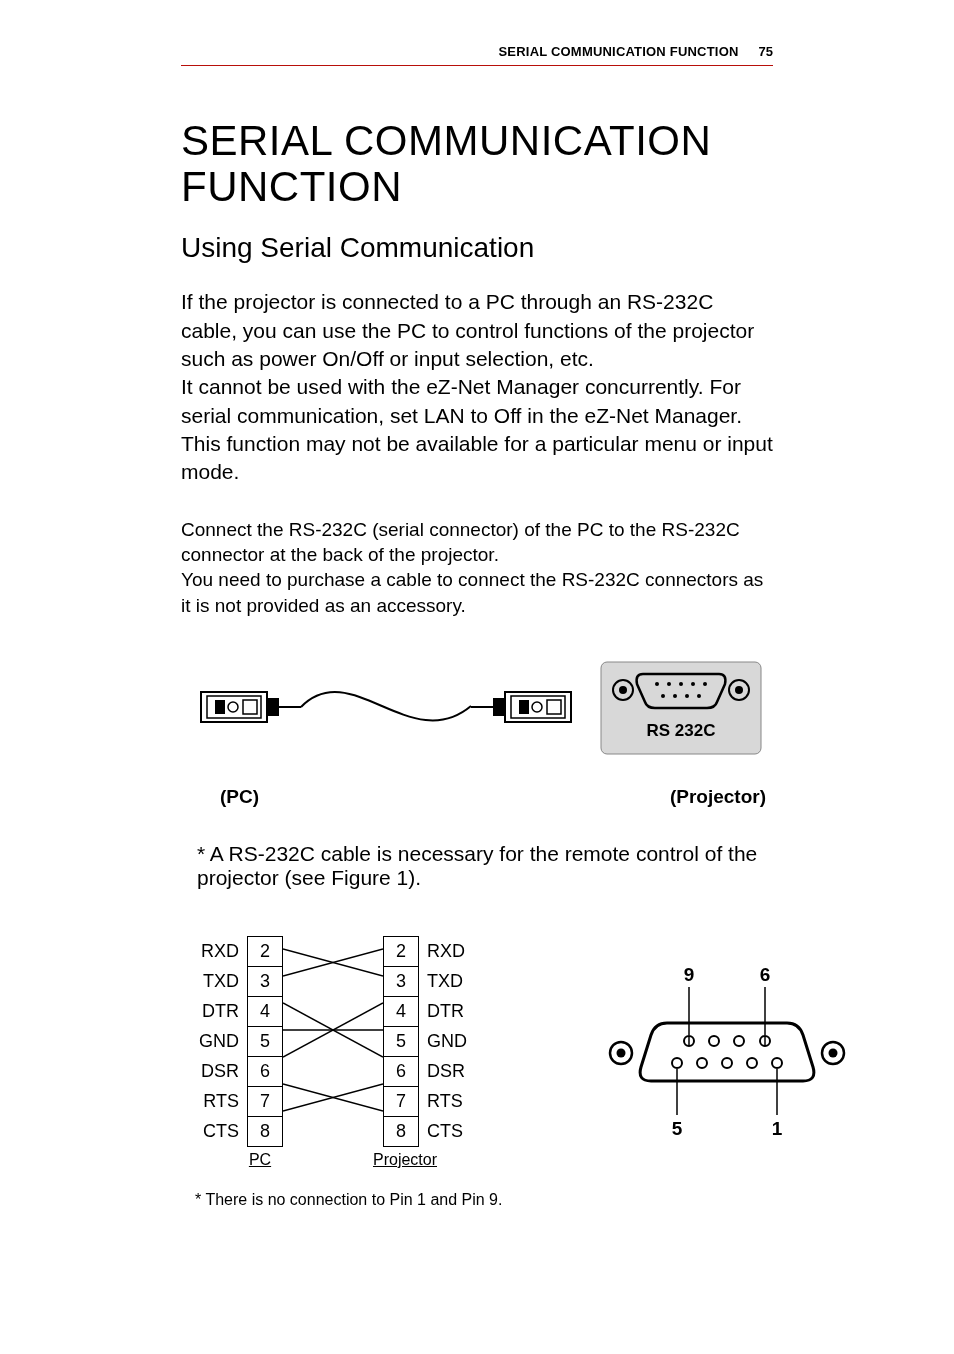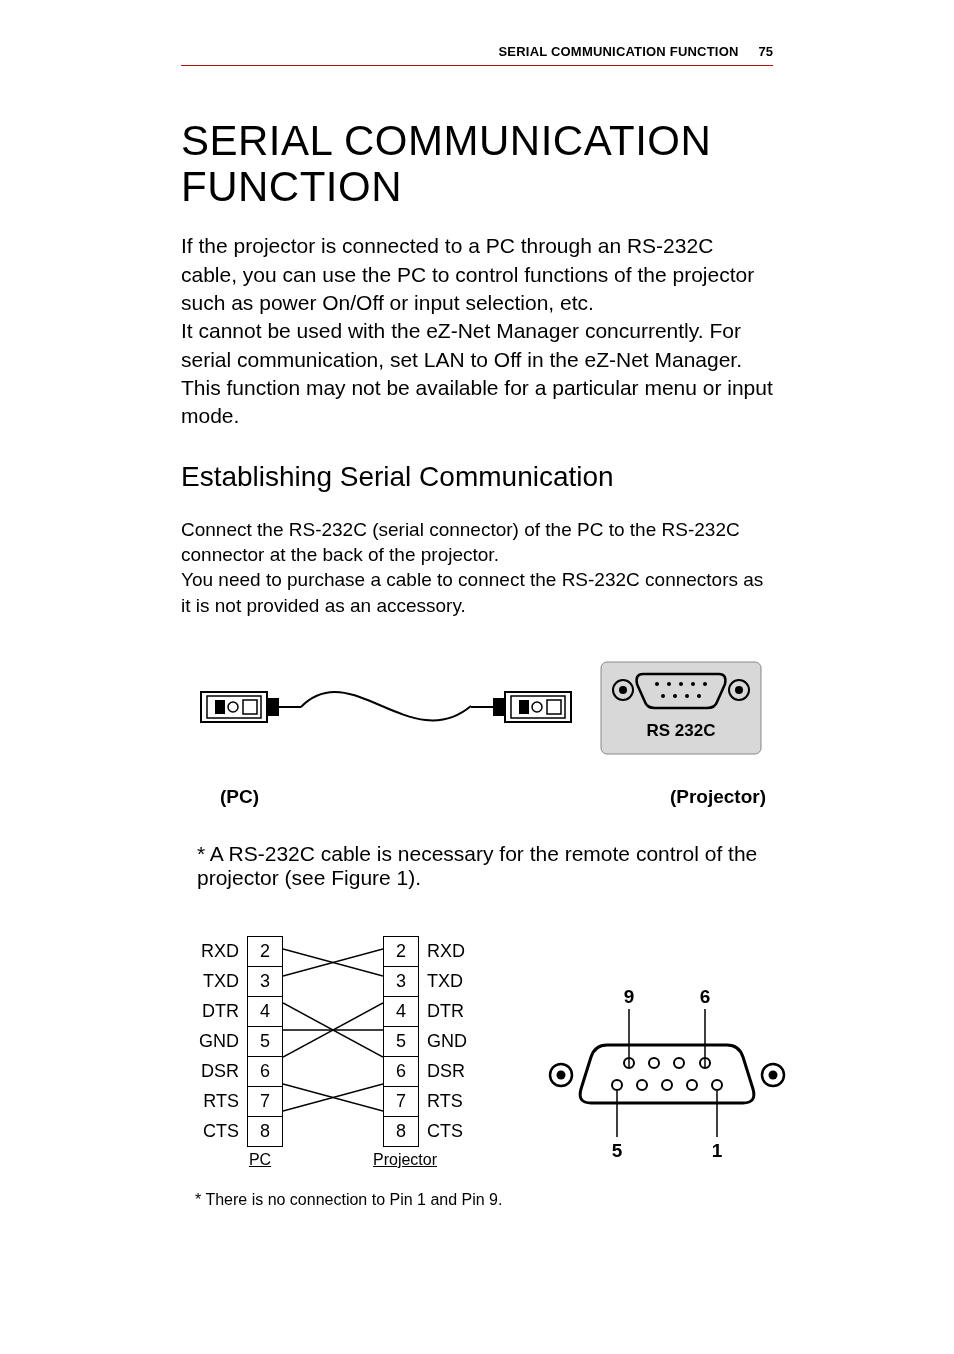--- a/index.html
+++ b/index.html
@@ -81,22 +81,22 @@
   .note-line {
     font-size: 21px;
     margin: 0 0 46px 16px;
   }
   .fig-caption {
     font-size: 18px;
     margin: 0 0 16px 14px;
   }
   .bottom-row {
     display: flex;
-    gap: 52px;
-    align-items: flex-end;
+    gap: 112px;
+    align-items: center;
   }
   .pin-table {
     margin-left: 14px;
   }
   .pin-table table {
     border-collapse: collapse;
     font-size: 18px;
   }
   .pin-table td {
     padding: 1px 4px;
@@ -144,25 +144,25 @@
 
 <div class="page">
 
   <div class="header-row">
     <span class="header-title">SERIAL COMMUNICATION FUNCTION</span>
     <span class="header-num">75</span>
   </div>
 
   <h1 class="title">SERIAL COMMUNICATION FUNCTION</h1>
 
+  <h2 class="subheading">Using Serial Communication</h2>
   <p class="body" style="white-space:pre-line">If the projector is connected to a PC through an RS-232C cable, you can use the PC to control functions of the projector such as power On/Off or input selection, etc.
 It cannot be used with the eZ-Net Manager concurrently. For serial communication, set LAN to Off in the eZ-Net Manager.
 This function may not be available for a particular menu or input mode.</p>
 
-  <h2 class="subheading">Establishing Serial Communication</h2>
   <p class="body2" style="white-space:pre-line">Connect the RS-232C (serial connector) of the PC to the RS-232C connector at the back of the projector.
 You need to purchase a cable to connect the RS-232C connectors as it is not provided as an accessory.</p>
 
   <div class="diagram-connection">
     <svg width="600" height="130" viewBox="0 0 600 130">
 
       <g transform="translate(20,40)">
         <rect x="0" y="6" width="66" height="30" fill="none" stroke="#000" stroke-width="2"></rect>
         <rect x="6" y="10" width="54" height="22" fill="none" stroke="#000" stroke-width="1.5"></rect>
         <rect x="14" y="14" width="10" height="14" fill="#000"></rect>

